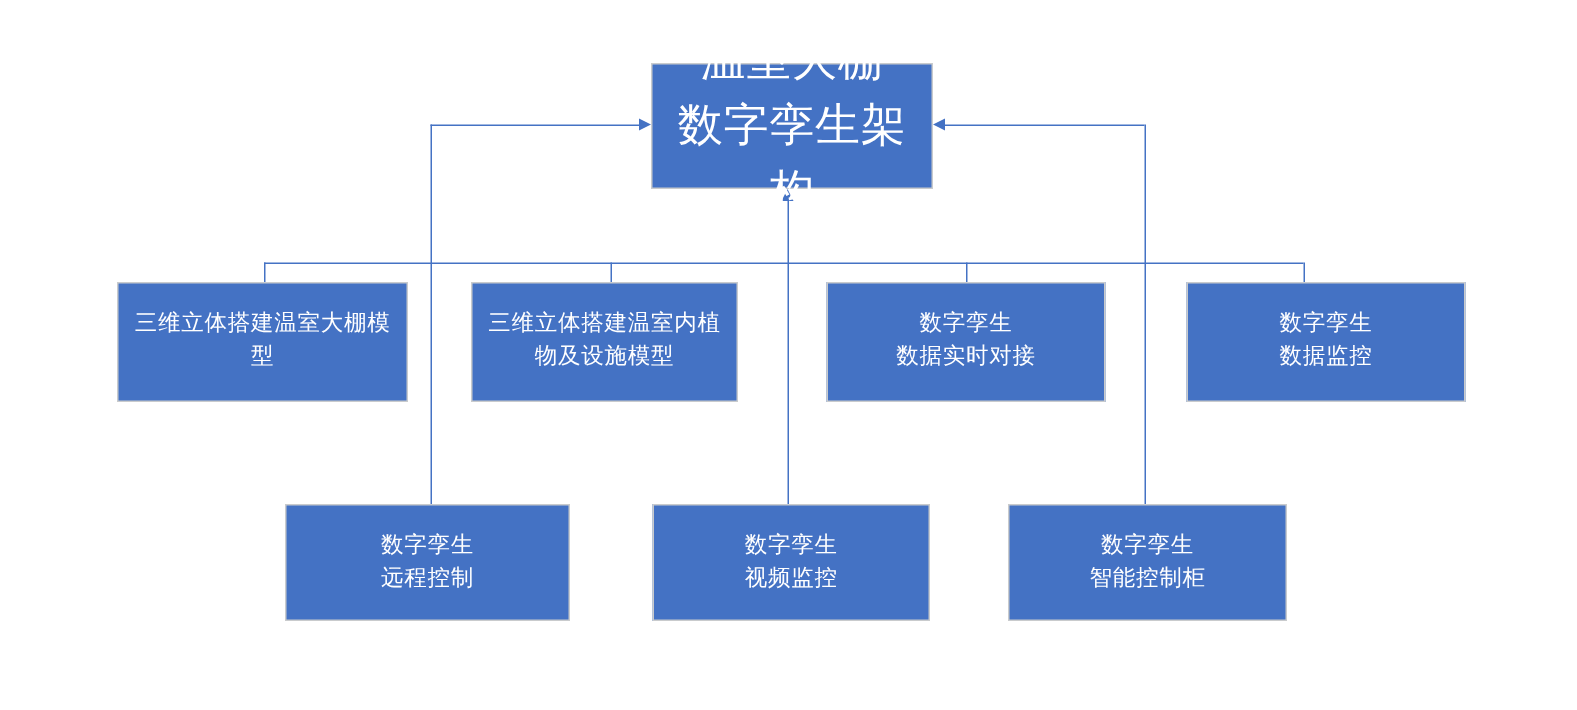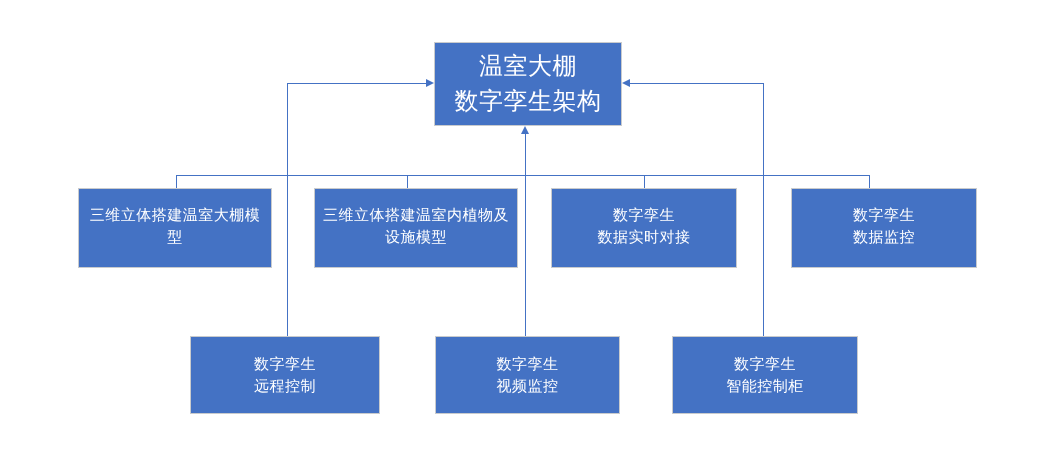--- a/index.html
+++ b/index.html
@@ -24,21 +24,21 @@
     align-items: center;
     justify-content: center;
     text-align: center;
     color: #FFFFFF;
     line-height: 1.45;
     z-index: 3;
     white-space: pre-line;
     letter-spacing: 0.5px;
   }
   .node.root {
-    font-size: 24px;
+    font-size: 30px;
     font-weight: 400;
   }
   .node.level2 {
     font-size: 15px;
     font-family: Liberation Mono, monospace;
   }
   .node.level3 {
     font-size: 15px;
   }
   .node .label {
@@ -99,21 +99,21 @@
 
   <div class="node root" style="left:434px; top:42px; width:188px; height:84px;">
     <span class="label">温室大棚
 数字孪生架构</span>
   </div>
 
   <div class="node level2" style="left:78px; top:188px; width:194px; height:80px;">
     <span class="label">三维立体搭建温室大棚模型</span>
   </div>
 
-  <div class="node level2" style="left:314px; top:188px; width:204px; height:80px;">
+  <div class="node level2" style="left:314px; top:188px; width:178px; height:80px;">
     <span class="label">三维立体搭建温室内植物及设施模型</span>
   </div>
 
   <div class="node level2" style="left:551px; top:188px; width:186px; height:80px;">
     <span class="label">数字孪生
 数据实时对接</span>
   </div>
 
   <div class="node level2" style="left:791px; top:188px; width:186px; height:80px;">
     <span class="label">数字孪生

